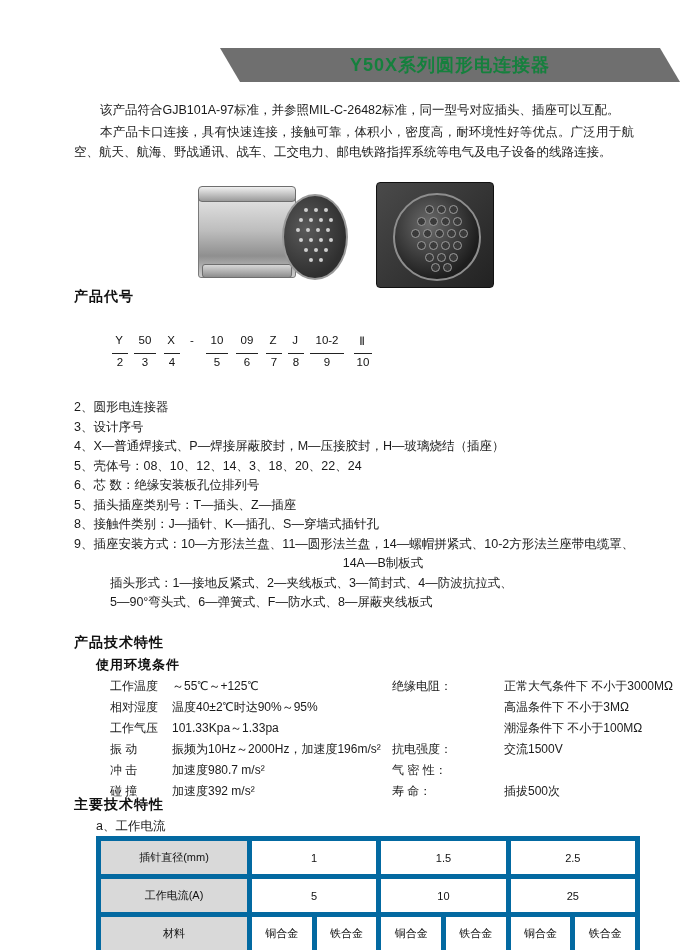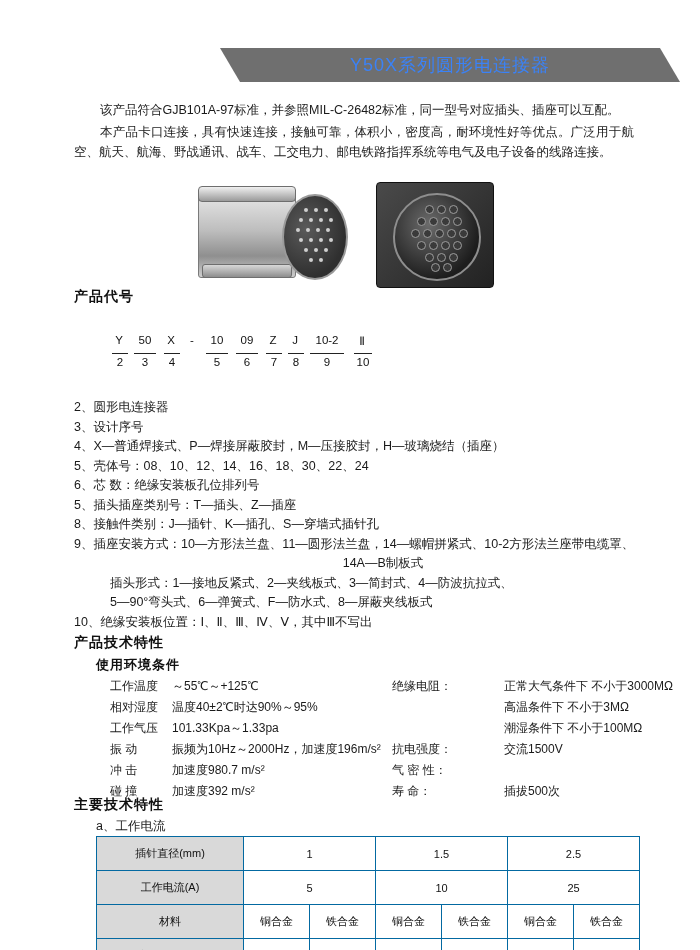--- a/index.html
+++ b/index.html
@@ -57,23 +57,23 @@
     border-right: 20px solid transparent;
   }
   .banner-title {
     position: absolute;
     left: 240px;
     top: 0;
     width: 420px;
     height: 34px;
     line-height: 34px;
     text-align: center;
-    color: #3b82f6;
+    color: #15803d;
     font-size: 18px;
-    font-weight: normal;
+    font-weight: bold;
     letter-spacing: 1px;
     font-family: "Liberation Sans", sans-serif;
   }
 
   
   .intro {
     position: absolute;
     left: 74px;
     top: 100px;
     width: 560px;
@@ -295,21 +295,21 @@
   table.spec {
     position: absolute;
     left: 96px;
     top: 836px;
     width: 544px;
     border-collapse: collapse;
     font-size: 11px;
     color: #111;
   }
   table.spec td {
-    border: 1px solid #0369a1;
+    border: 5px solid #0369a1;
     text-align: center;
     height: 17px;
     padding: 8px;
   }
   table.spec td.hdr {
     background: #d9d9d9;
     width: 130px;
     text-align: center;
   }
   table.spec td.val {
@@ -425,29 +425,28 @@
     <span class="code-num" style="left:158px;width:16px;">7</span>
     <span class="code-num" style="left:180px;width:16px;">8</span>
     <span class="code-num" style="left:202px;width:34px;">9</span>
     <span class="code-num" style="left:246px;width:18px;">10</span>
   </div>
 
   <div class="list">
     <div>2、圆形电连接器</div>
     <div>3、设计序号</div>
     <div>4、X—普通焊接式、P—焊接屏蔽胶封，M—压接胶封，H—玻璃烧结（插座）</div>
-    <div>5、壳体号：08、10、12、14、16、18、30、22、24</div>
+    <div>5、壳体号：08、10、12、14、3、18、20、22、24</div>
     <div>6、芯  数：绝缘安装板孔位排列号</div>
     <div>5、插头插座类别号：T—插头、Z—插座</div>
     <div>8、接触件类别：J—插针、K—插孔、S—穿墙式插针孔</div>
     <div>9、插座安装方式：10—方形法兰盘、11—圆形法兰盘，14—螺帽拼紧式、10-2方形法兰座带电缆罩、</div>
     <div class="indent1">14A—B制板式</div>
     <div class="indent2">插头形式：1—接地反紧式、2—夹线板式、3—简封式、4—防波抗拉式、</div>
     <div class="indent2">5—90°弯头式、6—弹簧式、F—防水式、8—屏蔽夹线板式</div>
-    <div>10、绝缘安装板位置：Ⅰ、Ⅱ、Ⅲ、Ⅳ、Ⅴ，其中Ⅲ不写出</div>
   </div>
 
   <div class="sec-head" style="left:74px; top:634px;">产品技术特性</div>
   <div class="sub-head" style="left:96px; top:656px;">使用环境条件</div>
 
   <div class="env">
     <div class="env-row">
       <span class="env-l">工作温度</span>
       <span class="env-lv">～55℃～+125℃</span>
       <span class="env-rl">绝缘电阻：</span>

